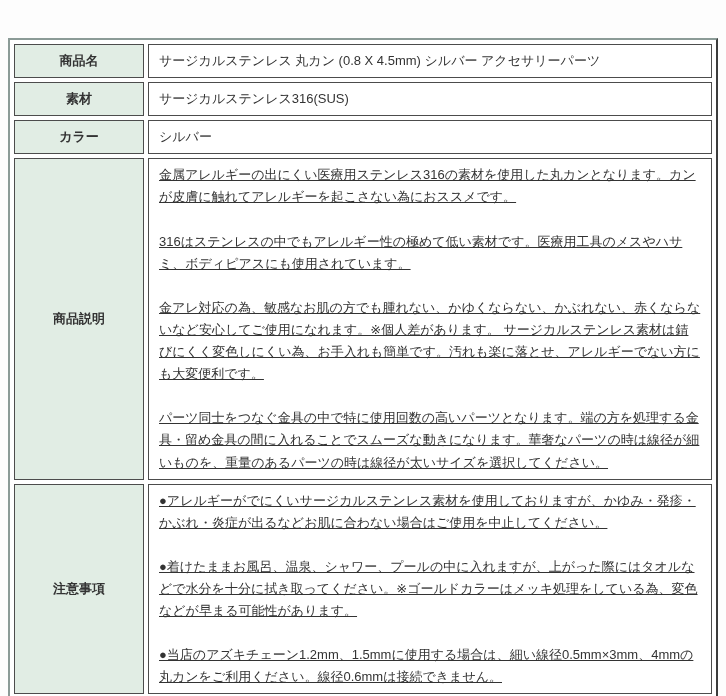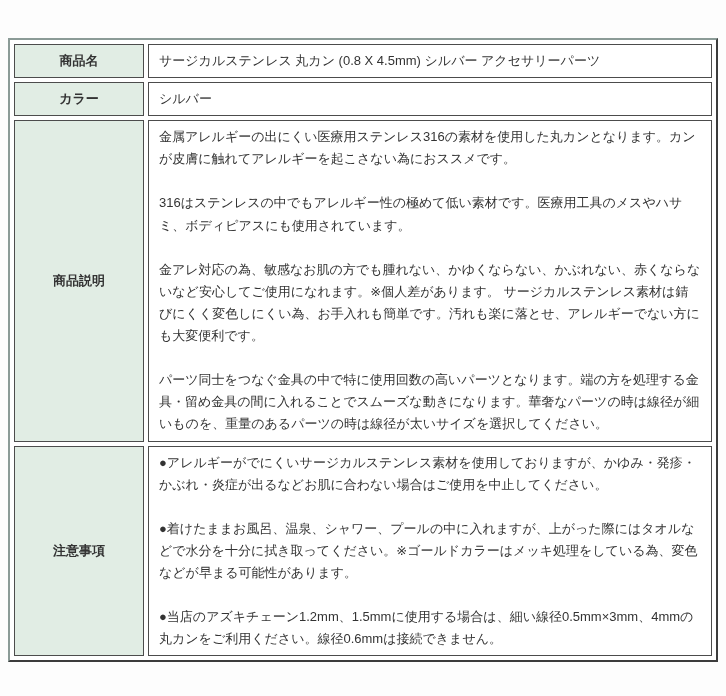--- a/index.html
+++ b/index.html
@@ -44,35 +44,40 @@
   }
   td.value-cell {
     background: #ffffff;
     vertical-align: middle;
     padding: 5px 10px;
     line-height: 1.7;
   }
   td.value-cell.multiline {
     vertical-align: top;
     white-space: pre-line;
+    text-decoration: underline;
   }
   tr.row-simple td { height: 34px; }
   tr.row-desc td { height: 280px; }
   tr.row-caution td { height: 178px; }
   tr.row-title td.value-cell { font-weight: normal; }
 </style>
 </head>
 <body>
 
 <div class="page">
   <table class="spec-table">
     <tbody>
       <tr class="row-simple row-title">
         <td class="label-cell">商品名</td>
         <td class="value-cell">サージカルステンレス 丸カン (0.8 X 4.5mm) シルバー アクセサリーパーツ</td>
+      </tr>
+      <tr class="row-simple">
+        <td class="label-cell">素材</td>
+        <td class="value-cell">サージカルステンレス316(SUS)</td>
       </tr>
       <tr class="row-simple">
         <td class="label-cell">カラー</td>
         <td class="value-cell">シルバー</td>
       </tr>
       <tr class="row-desc">
         <td class="label-cell">商品説明</td>
         <td class="value-cell multiline">金属アレルギーの出にくい医療用ステンレス316の素材を使用した丸カンとなります。カンが皮膚に触れてアレルギーを起こさない為におススメです。
 
 316はステンレスの中でもアレルギー性の極めて低い素材です。医療用工具のメスやハサミ、ボディピアスにも使用されています。

